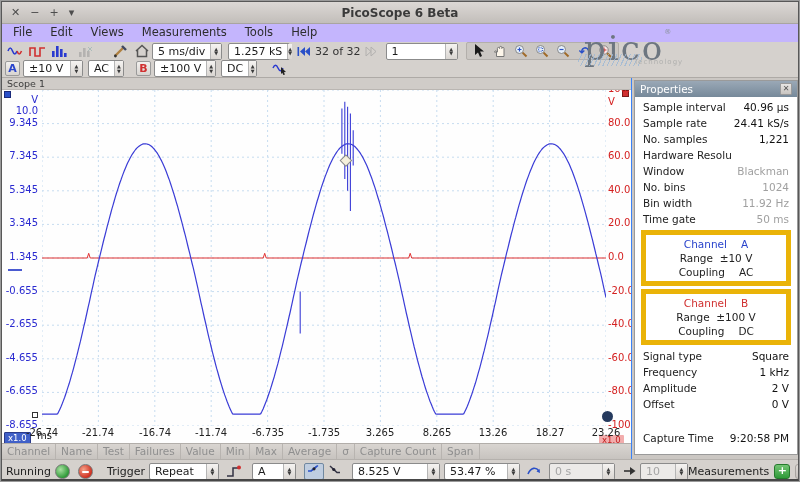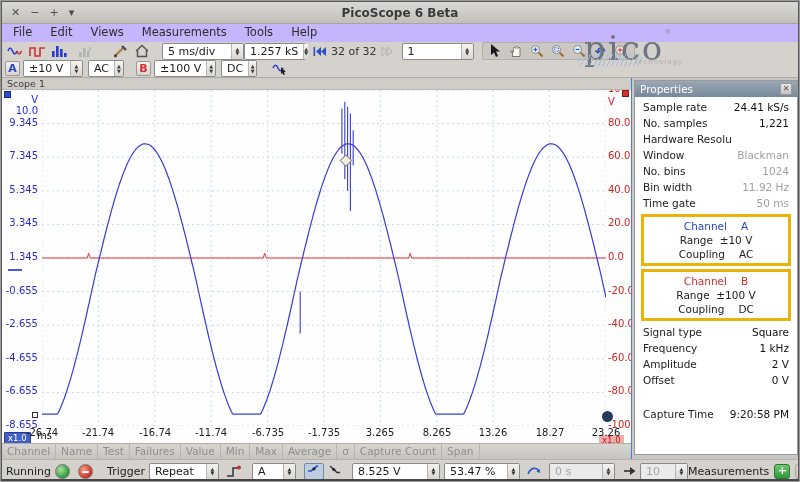--- a/index.html
+++ b/index.html
@@ -63,21 +63,21 @@
   .props { position:absolute; left:632px; top:2px; width:164px; height:375px; background:#fff;
            border:1px solid #9a9a9a; }
   .props-hdr { height:16px; background:linear-gradient(#9aa8b6,#76899a); color:#fff; font-size:10.5px;
                display:flex; align-items:center; padding:0 5px; justify-content:space-between;}
   .props-x { width:12px; height:12px; background:linear-gradient(#e8e6e4,#c8c4c0); border:1px solid #9a9a9a;
              color:#555; font-size:8px; line-height:10px; text-align:center; border-radius:1px;}
   .prow { height:16px; line-height:16px; display:flex; justify-content:space-between; padding:0 8px;
           font-size:10.5px; color:#222; }
   .prow .pv { color:#111; }
   .prow.dim .pv { color:#a0a0a0; }
-  .chanbox { margin:3px 6px; border:3px solid #eab308; padding:2px 0; text-align:center; font-size:10.5px;
+  .chanbox { margin:3px 6px; border:5px solid #eab308; padding:2px 0; text-align:center; font-size:10.5px;
              line-height:14px; color:#222;}
   .chanbox .cid-a { color:#2a44cc; } .chanbox .cid-b { color:#d03030; }
   .chanbox .gap { display:inline-block; width:14px; }
   .spacer18 { height:18px; }
   
   .bottombar { height:23px; background:#d5d1cd; border-top:1px solid #b5b1ad; display:flex; align-items:center;
                padding:0 4px; }
   .btxt { font-size:11px; color:#222; white-space:nowrap; flex:none;}
   .cirbtn { width:15px; height:15px; border-radius:50%; border:1px solid #777; flex:none; position:relative;}
   .cirbtn.green { background:radial-gradient(circle at 35% 35%, #a8e0a0, #2f9a38 70%); }
@@ -151,28 +151,28 @@
           <path d="M2 12 L10 4" stroke="#b08040" stroke-width="2.4"></path>
           <path d="M9 2 l4 4" stroke="#404860" stroke-width="2.4"></path>
           <circle cx="2.4" cy="12" r="1.4" fill="#333"></circle>
         </svg>
     </span>
     <span class="tbtn">
       <svg width="16" height="14" viewBox="0 0 16 14">
           <path d="M2 7 L8 1.5 L14 7 M3.5 6 V12.5 H12.5 V6" stroke="#555" stroke-width="1.5" fill="none"></path>
         </svg>
     </span>
-    <span class="combo" style="width:82px;margin-left:10px">
+    <span class="combo" style="width:70px;margin-left:0">
       <span class="v">5 ms/div</span>
       <span class="spb">
           <span>▲</span>
           <span>▼</span>
         </span>
     </span>
-    <span class="combo" style="width:62px;">
+    <span class="combo" style="width:62px;margin-left:6px">
       <span class="v">1.257 kS</span>
       <span class="spb">
           <span>▲</span>
           <span>▼</span>
         </span>
     </span>
     <span class="bufnav">
       <span class="tbtn" style="width:16px">
         <svg width="14" height="11" viewBox="0 0 14 11">
             <rect x="0.5" y="1" width="1.6" height="9" fill="#2a50c8"></rect>
@@ -383,20 +383,24 @@
       </div>
     </div>
 
     <div class="props">
       <div class="props-hdr">
         <span>Properties</span>
         <span class="props-x">✕</span>
       </div>
       <div style="padding-top:2px">
         <div class="prow">
+            <span>Sample interval</span>
+            <span class="pv">40.96 µs</span>
+          </div>
+        <div class="prow">
             <span>Sample rate</span>
             <span class="pv">24.41 kS/s</span>
           </div>
         <div class="prow">
             <span>No. samples</span>
             <span class="pv">1,221</span>
           </div>
         <div class="prow">
             <span>Hardware Resolu</span>
             <span class="pv"></span>

